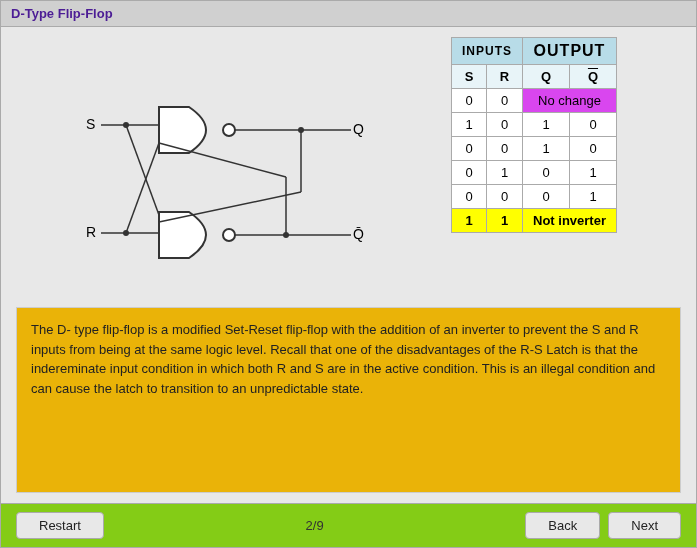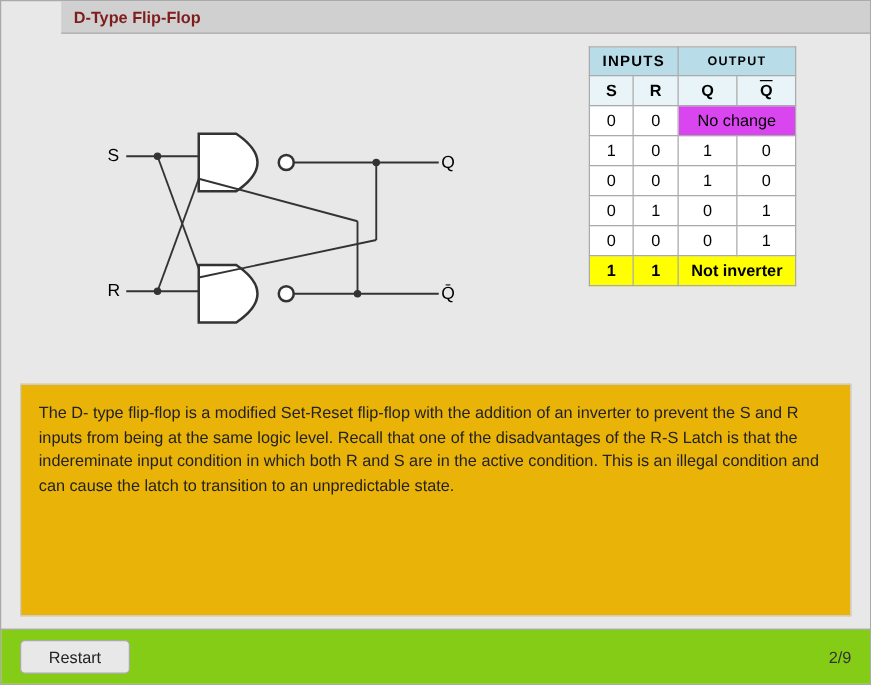--- a/index.html
+++ b/index.html
@@ -17,22 +17,21 @@
       border: 1px solid #aaa;
       display: flex;
       flex-direction: column;
     }
     .title-bar {
       background: #d0d0d0;
       border-bottom: 1px solid #aaa;
       padding: 5px 10px;
       font-size: 13px;
       font-weight: bold;
-      color: #7f1d1d;
-      margin-left: 48px;
+      color: #4c1d95;
     }
     .content-area {
       flex: 1;
       display: flex;
       flex-direction: column;
       padding: 10px 15px;
       overflow: hidden;
     }
     .main-section {
       display: flex;
@@ -46,37 +45,36 @@
       display: flex;
       align-items: center;
       justify-content: center;
     }
     .truth-table-area {
       min-width: 230px;
     }
     .truth-table {
       border-collapse: collapse;
       font-size: 13px;
-      margin-left: 20px;
     }
     .truth-table th, .truth-table td {
       border: 1px solid #aaa;
       text-align: center;
       padding: 4px 10px;
     }
     .truth-table .header-inputs {
       background: #b8dce8;
       font-weight: bold;
       font-size: 12px;
       letter-spacing: 1px;
     }
     .truth-table .header-output {
       background: #b8dce8;
       font-weight: bold;
-      font-size: 10px;
+      font-size: 16px;
       letter-spacing: 1px;
     }
     .truth-table .col-header {
       background: #e8f4f8;
       font-weight: bold;
     }
     .truth-table .no-change {
       background: #d946ef;
     }
     .truth-table .not-allowed {
@@ -234,14 +232,18 @@
     </div>
 
     <div class="description-area">
       <p>The D- type flip-flop is a modified Set-Reset flip-flop with the addition of an inverter to prevent the S and R inputs from being at the same logic level. Recall that one of the disadvantages of the R-S Latch is that the indereminate input condition in which both R and S are in the active condition. This is an illegal condition and can cause the latch to transition to an unpredictable state.</p>
     </div>
   </div>
 
   <div class="footer">
     <button class="footer-btn">Restart</button>
     <span class="footer-center">2/9</span>
+    <div style="display:flex; gap:8px;">
+      <button class="footer-btn">Back</button>
+      <button class="footer-btn">Next</button>
+    </div>
   </div>
 </div>
 
 </body></html>

